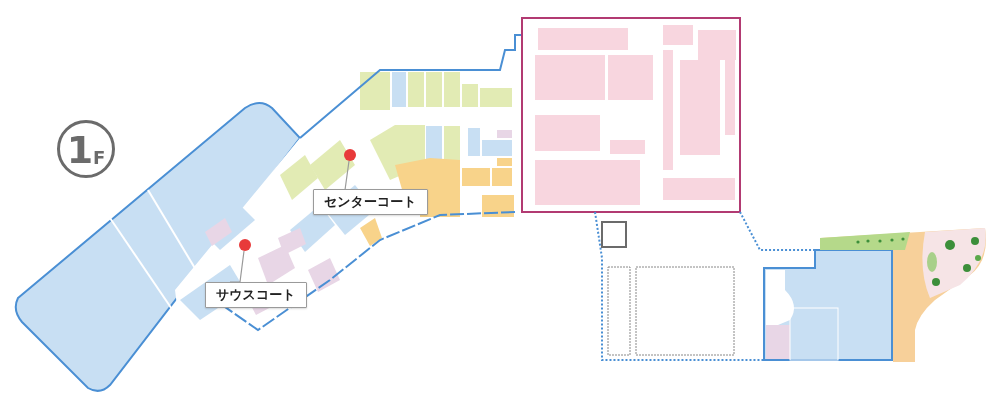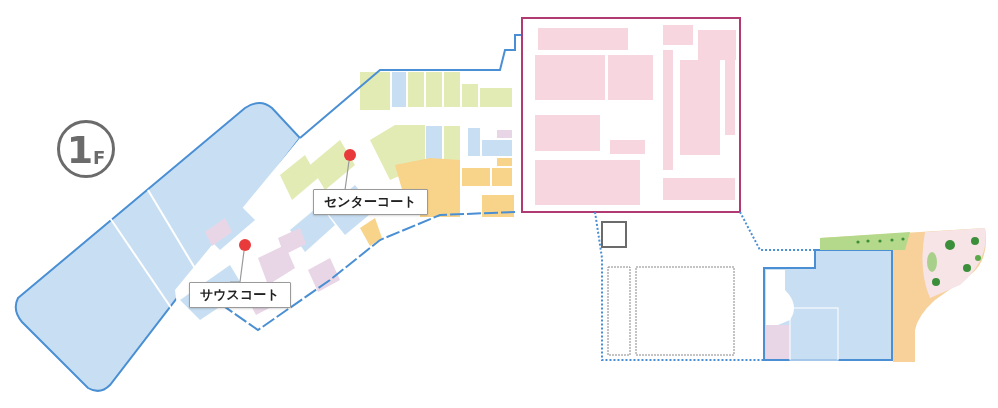--- a/index.html
+++ b/index.html
@@ -120,13 +120,13 @@
     <path d="M244,251 L240,282 L230,282" fill="none" stroke="#9a9a9a" stroke-width="1.2"></path>
   </g>
 </svg>
 
 <div class="floor-badge">
   <span class="num">1</span>
   <span class="unit">F</span>
 </div>
 
 <div class="callout" style="left:313px; top:189px;">センターコート</div>
-<div class="callout" style="left:189px; top:282px;">サウスコート</div>
+<div class="callout" style="left:205px; top:282px;">サウスコート</div>
 
 </body></html>

